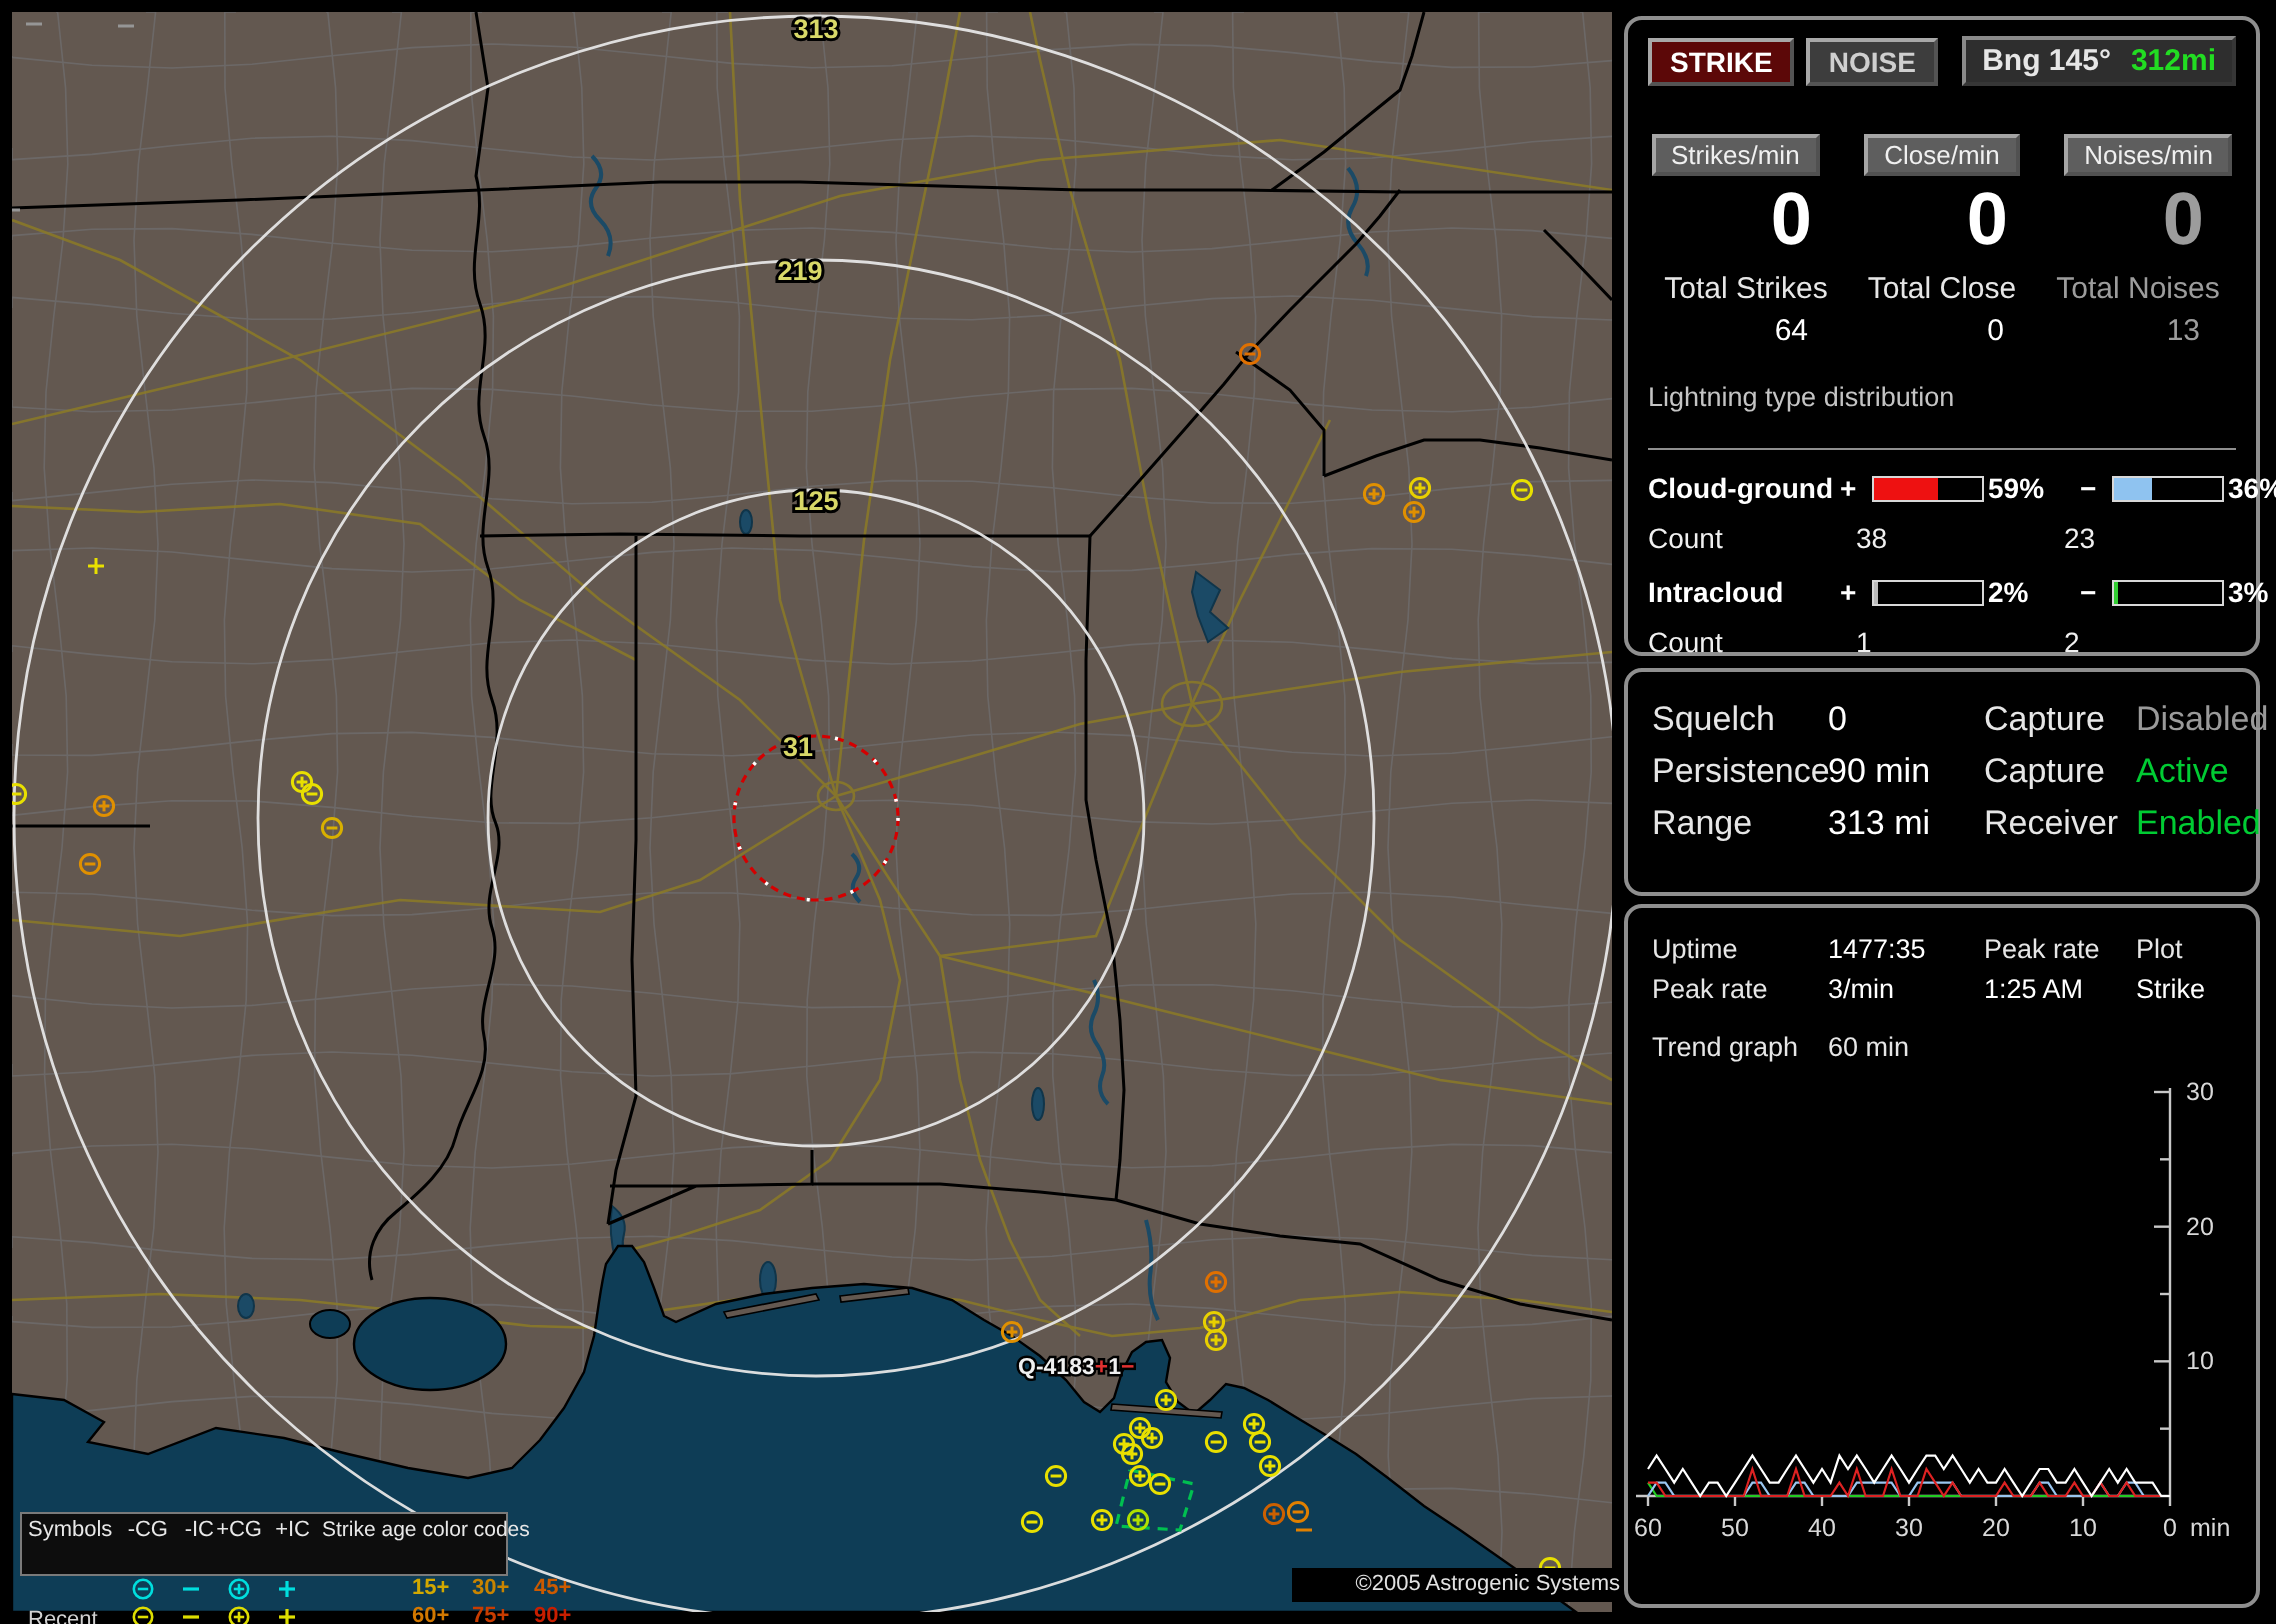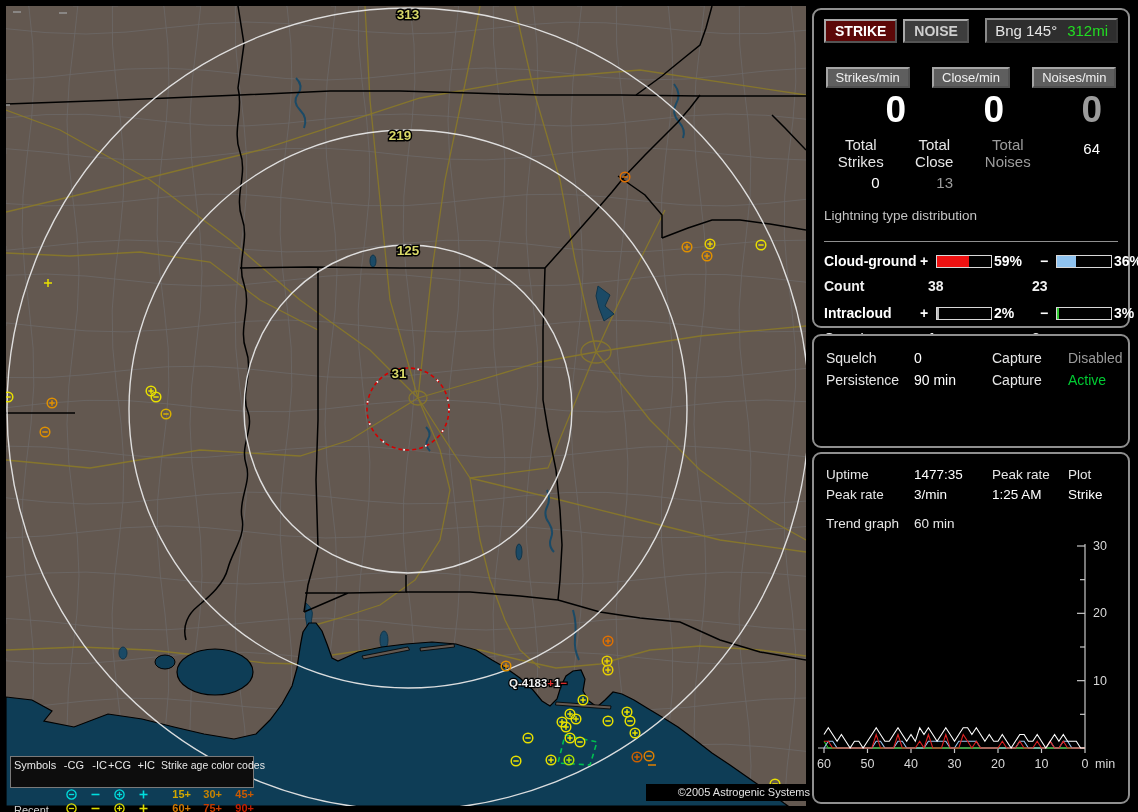--- a/index.html
+++ b/index.html
@@ -10,58 +10,58 @@
   .panel{position:absolute;left:812px;width:318px;border:2px solid #8f8f8f;border-radius:9px;
          background:#000;box-sizing:border-box;}
   #panel-top{top:8px;height:320px;padding:8px 10px;}
   #panel-status{top:334px;height:114px;padding:6px 10px;}
   #panel-trend{top:452px;height:352px;padding:8px 10px;}
   .toprow{display:flex;align-items:center;}
   .btn{font-weight:bold;font-size:14px;padding:2px 9px;border:2px outset #a8a8a8;cursor:default;}
   .btn-strike{background:#5c0808;color:#fff;margin-right:6px;}
   .btn-noise{background:#3d3d3d;color:#cfcfcf;}
   .bng-box{margin-left:auto;background:#2e2e2e;border:2px outset #8a8a8a;padding:2px 8px;
-           font-size:15px;font-weight:normal;white-space:nowrap;}
+           font-size:15px;font-weight:bold;white-space:nowrap;}
   .bng-box .rng{color:#22dd22;margin-left:10px;}
   .rate-grid{display:grid;grid-template-columns:1fr 1fr 1fr;margin-top:24px;text-align:center;gap:16px;}
   .rate-btn{display:inline-block;background:#5e5e5e;border:2px outset #a5a5a5;color:#f0f0f0;
             font-size:13px;padding:1px 8px;}
   .num-grid{display:grid;grid-template-columns:1fr 1fr 1fr;margin-top:2px;}
   .big-num{font-size:37px;font-weight:bold;color:#fff;text-align:right;padding-right:16px;line-height:40px;}
   .big-num.dim{color:#9c9c9c;}
-  .tot-grid{display:grid;grid-template-columns:1fr 1fr 1fr 1fr;margin-top:6px;text-align:center;font-size:15px;}
+  .tot-grid{display:grid;grid-template-columns:1fr 1fr 1fr;margin-top:6px;text-align:center;font-size:15px;}
   .tot-val{font-size:15px;text-align:right;padding-right:18px;margin-top:4px;color:#fff;}
   .tot-lbl.dim,.tot-val.dim{color:#9c9c9c;}
   .dist-title{margin-top:17px;color:#c4c4c4;font-size:13.5px;padding-bottom:18px;border-bottom:1px solid #8f8f8f;}
   .dist-row{display:grid;grid-template-columns:96px 16px 58px 46px 16px 58px auto;align-items:center;
             margin-top:11px;font-size:14px;font-weight:bold;color:#fff;}
   .bar{width:54px;height:11px;border:1px solid #d8d8d8;background:#000;}
   .bar>div{height:100%;}
-  .count-row{display:grid;grid-template-columns:104px 104px auto;font-size:14px;font-weight:bold;
+  .count-row{display:grid;grid-template-columns:104px 104px auto;font-size:14px;font-weight:normal;
              color:#f0f0f0;margin-top:9px;}
   
   .datetime{color:#00dd00;font-size:20px;font-weight:bold;padding:2px 0 5px 2px;
             border-bottom:2px solid #8f8f8f;letter-spacing:.5px;}
-  .st-row{display:grid;grid-template-columns:88px 78px 76px auto;font-size:14px;margin-top:6px;padding-left:2px;}
+  .st-row{display:grid;grid-template-columns:88px 78px 76px auto;font-size:17px;margin-top:6px;padding-left:2px;}
   .st-row .val{color:#fff;}
   
   .tr-row{display:grid;grid-template-columns:88px 78px 76px auto;font-size:13.5px;margin-top:5px;padding-left:2px;}
   .tr-row .val{color:#fff;}
   .trend-lbl-row{display:grid;grid-template-columns:88px auto;font-size:13.5px;margin-top:14px;padding-left:2px;}
   #trend-svg{position:absolute;left:0px;top:84px;}
   
   #map-legend{position:absolute;left:10px;top:756px;width:244px;height:32px;background:#0d0d0d;
               border:1px solid #7a7a7a;font-size:11px;padding:1px 0 0 3px;box-sizing:border-box;}
   .lg-grid{display:grid;grid-template-columns:45px 25px 23px 24px 24px 6px 30px 31px 32px;
            align-items:center;height:14px;}
   .lg-h{color:#e8e8e8;}
   .lg-c{text-align:right;}
   .lg-age-title{grid-column:7/10;white-space:nowrap;font-size:10.5px;color:#e8e8e8;}
   .lg-rowlbl{color:#d2d2d2;margin-top:32px;}
-  .lg-age{text-align:right;font-weight:bold;}
+  .lg-age{text-align:left;font-weight:bold;margin-left:45px;}
   .lg-sym svg{display:block;margin:0 auto;}
   #map-copyright{position:absolute;left:646px;top:784px;width:160px;text-align:right;background:#000;
                  color:#e2e2e2;font-size:11px;padding:2px 2px 3px 4px;}
 </style>
 </head>
 <body>
 
 <div id="stage">
 
   <svg id="map-svg" width="800" height="800" viewBox="6 6 800 800">
@@ -512,20 +512,26 @@
         <span class="val">0</span>
         <span>Capture</span>
         <span class="val" style="color: rgb(154, 154, 154);">Disabled</span>
       </div>
       <div class="st-row">
         <span>Persistence</span>
         <span class="val">90 min</span>
         <span>Capture</span>
         <span class="val" style="color: rgb(0, 204, 51);">Active</span>
       </div>
+      <div class="st-row">
+        <span>Range</span>
+        <span class="val">313 mi</span>
+        <span>Receiver</span>
+        <span class="val" style="color: rgb(0, 204, 51);">Enabled</span>
+      </div>
     </div>
   </div>
 
   <div class="panel" id="panel-trend">
     <div class="tr-row">
       <span>Uptime</span>
       <span class="val">1477:35</span>
       <span>Peak rate</span>
       <span>Plot</span>
     </div>

